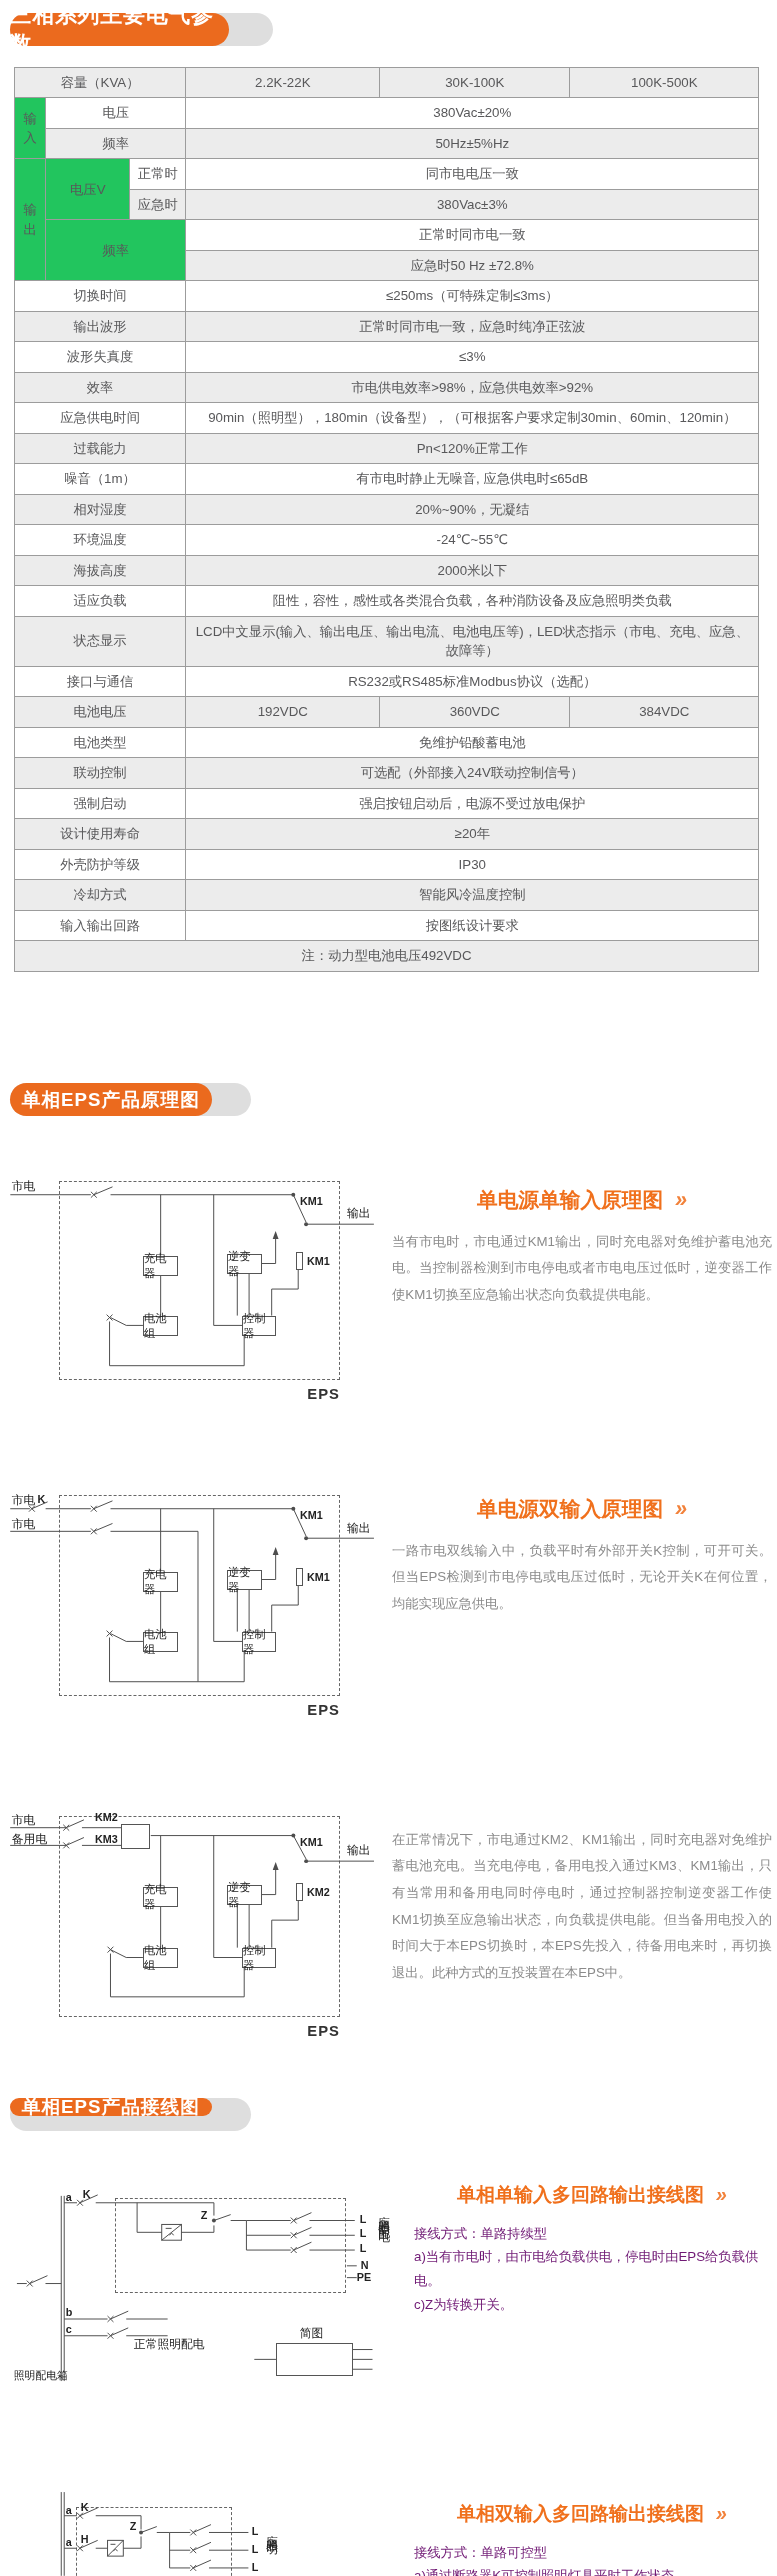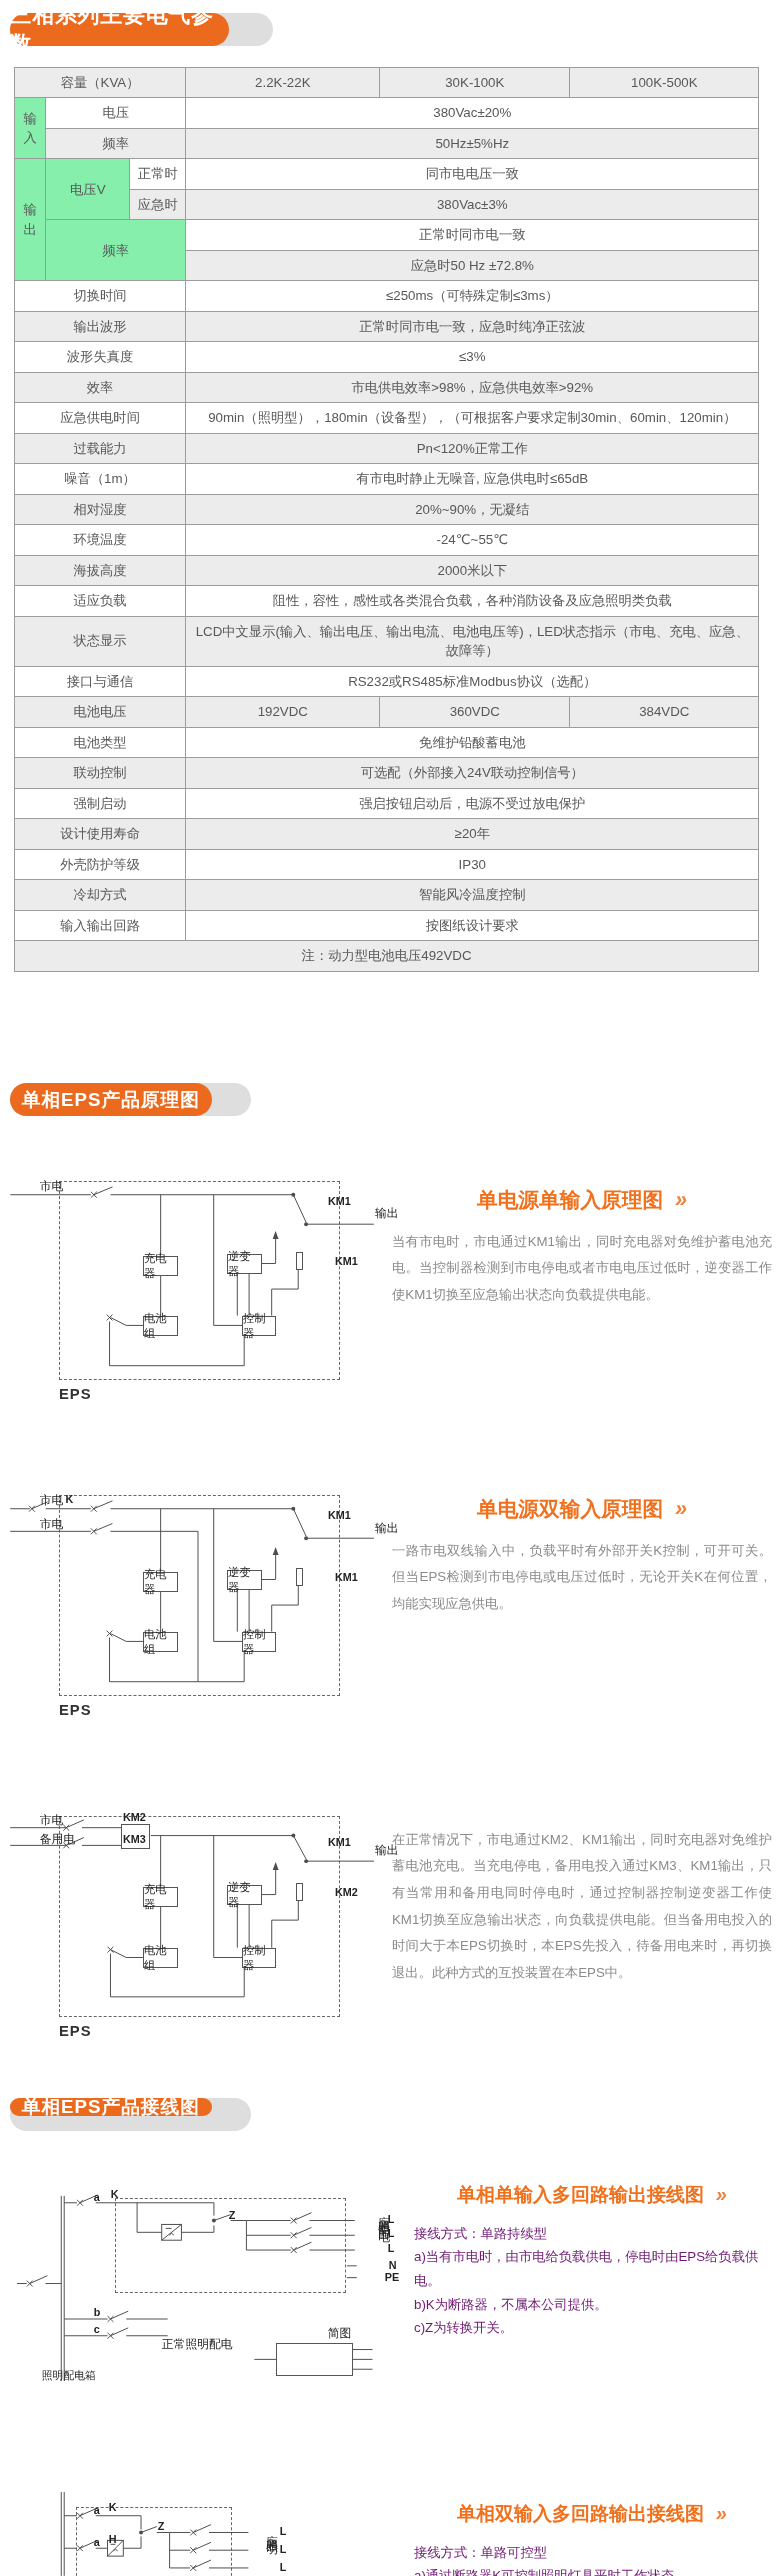--- a/index.html
+++ b/index.html
@@ -7,30 +7,30 @@
   
   .pill-shadow{position:absolute;background:#dedede;border-radius:17.7px;}
   .pill{position:absolute;background:#EB6A1E;border-radius:16.7px;color:#fff;font-weight:bold;
         display:flex;align-items:center;justify-content:center;letter-spacing:1px;}
   
   .spec{position:absolute;left:13.8px;top:67px;border-collapse:collapse;table-layout:fixed;
         width:744px;font-size:13.3px;color:#58585a;}
   .spec td{border:1px solid #9c9c9c;text-align:center;padding:4.9px 5.9px;line-height:19.7px;overflow:hidden;}
   .spec tr:nth-child(odd){background:#ececec;}
   .spec tr:nth-child(even){background:#ffffff;}
-  .spec td.grp{background:#86efac;}
+  .spec td.grp{background:#22c55e;}
   
   .diagram{position:absolute;}
   .dash{position:absolute;border:1px dashed #666;box-sizing:border-box;}
   .comp{position:absolute;border:1px solid #555;background:#fff;display:flex;align-items:center;
         justify-content:center;font-size:11.3px;color:#222;box-sizing:border-box;}
   .coil{position:absolute;border:1px solid #555;background:#fff;box-sizing:border-box;}
-  .dl{position:absolute;font-size:11.8px;color:#222;line-height:1;white-space:nowrap;margin-left:28px;}
+  .dl{position:absolute;font-size:11.8px;color:#222;line-height:1;white-space:nowrap;}
   .dl.b{font-weight:bold;font-size:10.8px;}
-  .eps{position:absolute;text-align:left;font-weight:bold;font-size:14.8px;color:#333;letter-spacing:1px;}
+  .eps{position:absolute;text-align:right;font-weight:bold;font-size:14.8px;color:#333;letter-spacing:1px;}
   .vtext{position:absolute;writing-mode:vertical-rl;font-size:11.8px;color:#222;letter-spacing:3px;line-height:1;}
   svg.wires{position:absolute;left:0;top:0;}
   
   .desc{position:absolute;}
   .desc-title{color:#F0701C;font-weight:bold;white-space:nowrap;text-align:center;}
   .t21{font-size:20.7px;}
   .t20{font-size:19px;}
   .desc-title .arrow{margin-left:11.8px;font-style:italic;color:#F2823B;font-size:1.05em;}
   .desc-text{color:#8b8b8b;font-size:13.3px;line-height:26.6px;margin-top:14.8px;text-align:justify;}
   .desc-line{color:#701a75;font-size:13.3px;line-height:23.6px;}
@@ -410,21 +410,20 @@
     <span class="dl" style="left:2px;top:182px;font-size:10.8px;">照明配电箱</span>
     <span class="dl" style="left:288px;top:140px;">简图</span>
   </div>
 
   <div class="desc" style="left:414px;top:2182px;width:356px;">
     <div class="desc-title t20">
       <span>单相单输入多回路输出接线图</span><span class="arrow">»</span>
     </div>
     <div class="desc-line first">接线方式：单路持续型</div>
     <div class="desc-line">a)当有市电时，由市电给负载供电，停电时由EPS给负载供电。</div>
-    <div class="desc-line">b)K为断路器，不属本公司提供。</div>
     <div class="desc-line">c)Z为转换开关。</div>
   </div>
 
   <div class="diagram" style="left:11.8px;top:2486px;width:394px;height:90px;overflow:hidden;">
     <div class="dash" style="left:64px;top:20.7px;width:156px;height:79px;"></div>
     <svg class="wires" width="394" height="90" viewBox="0 0 400 91">
       <g stroke="#4d4d4d" stroke-width="1" fill="none">
         <path d="M50 6 V91 M53 6 V91"></path>
         <path d="M53 30 H66"></path>
           <path d="M66 27 L72 33 M66 33 L72 27"></path>

